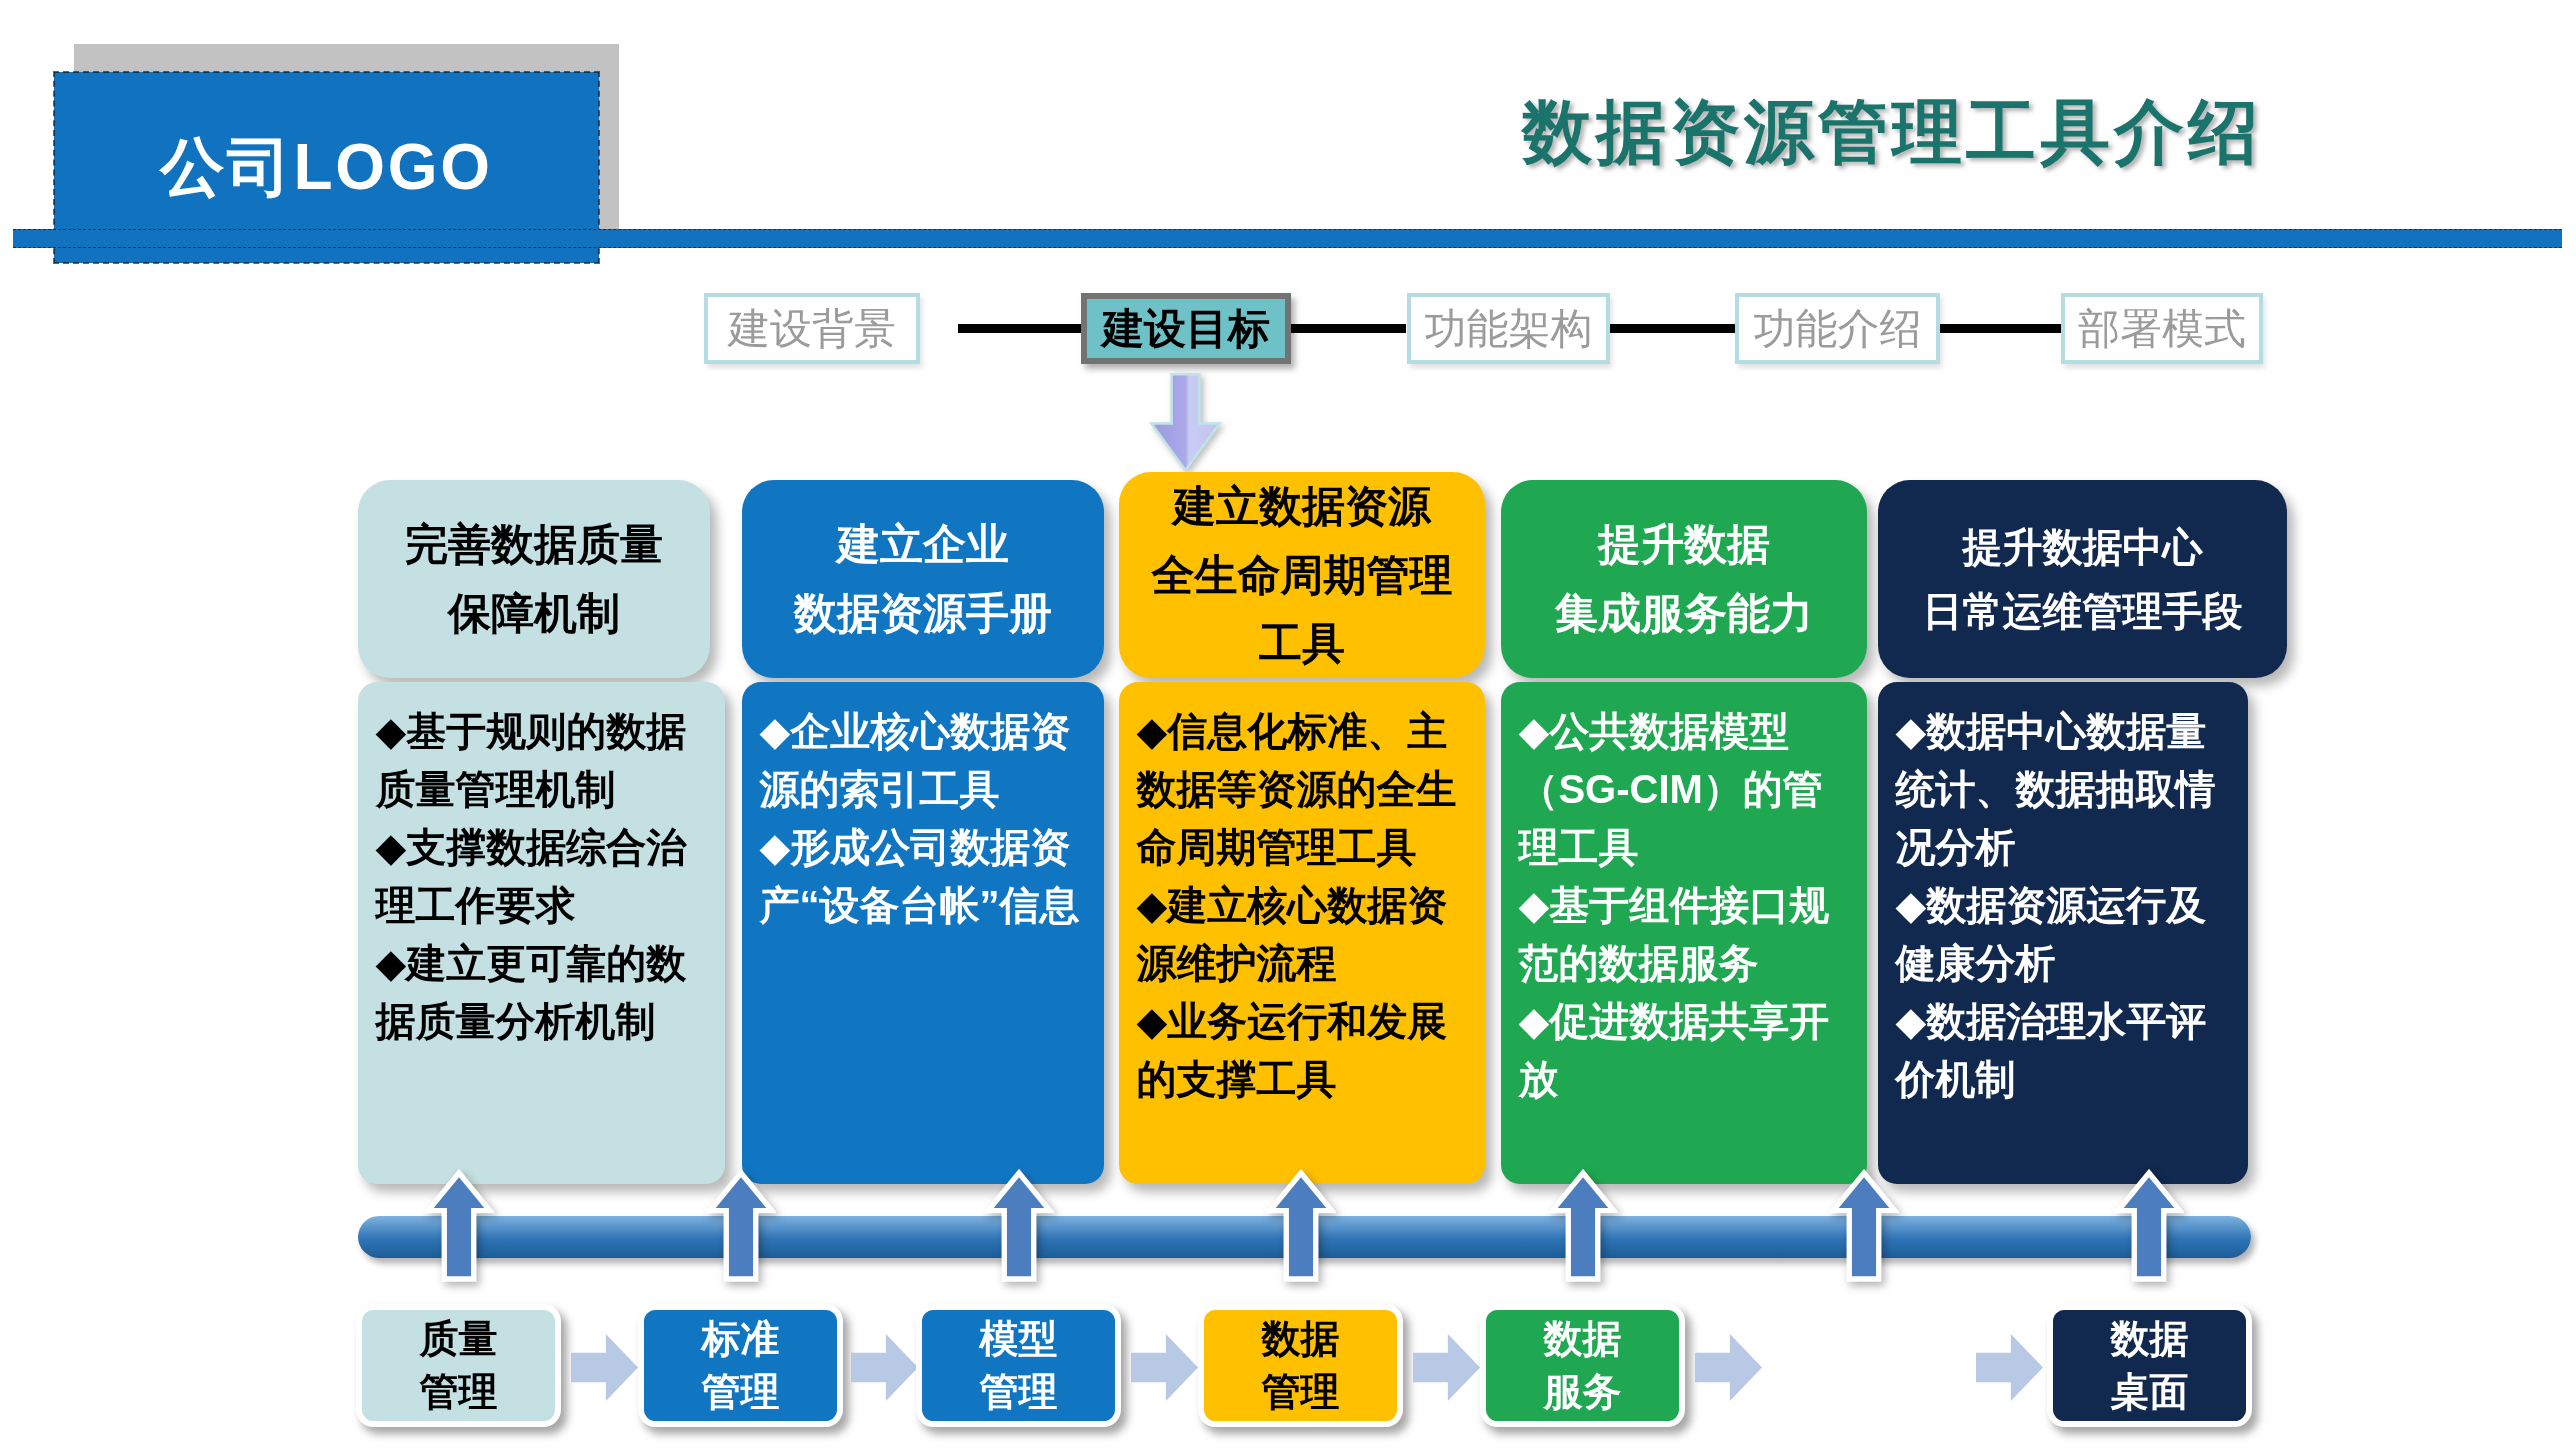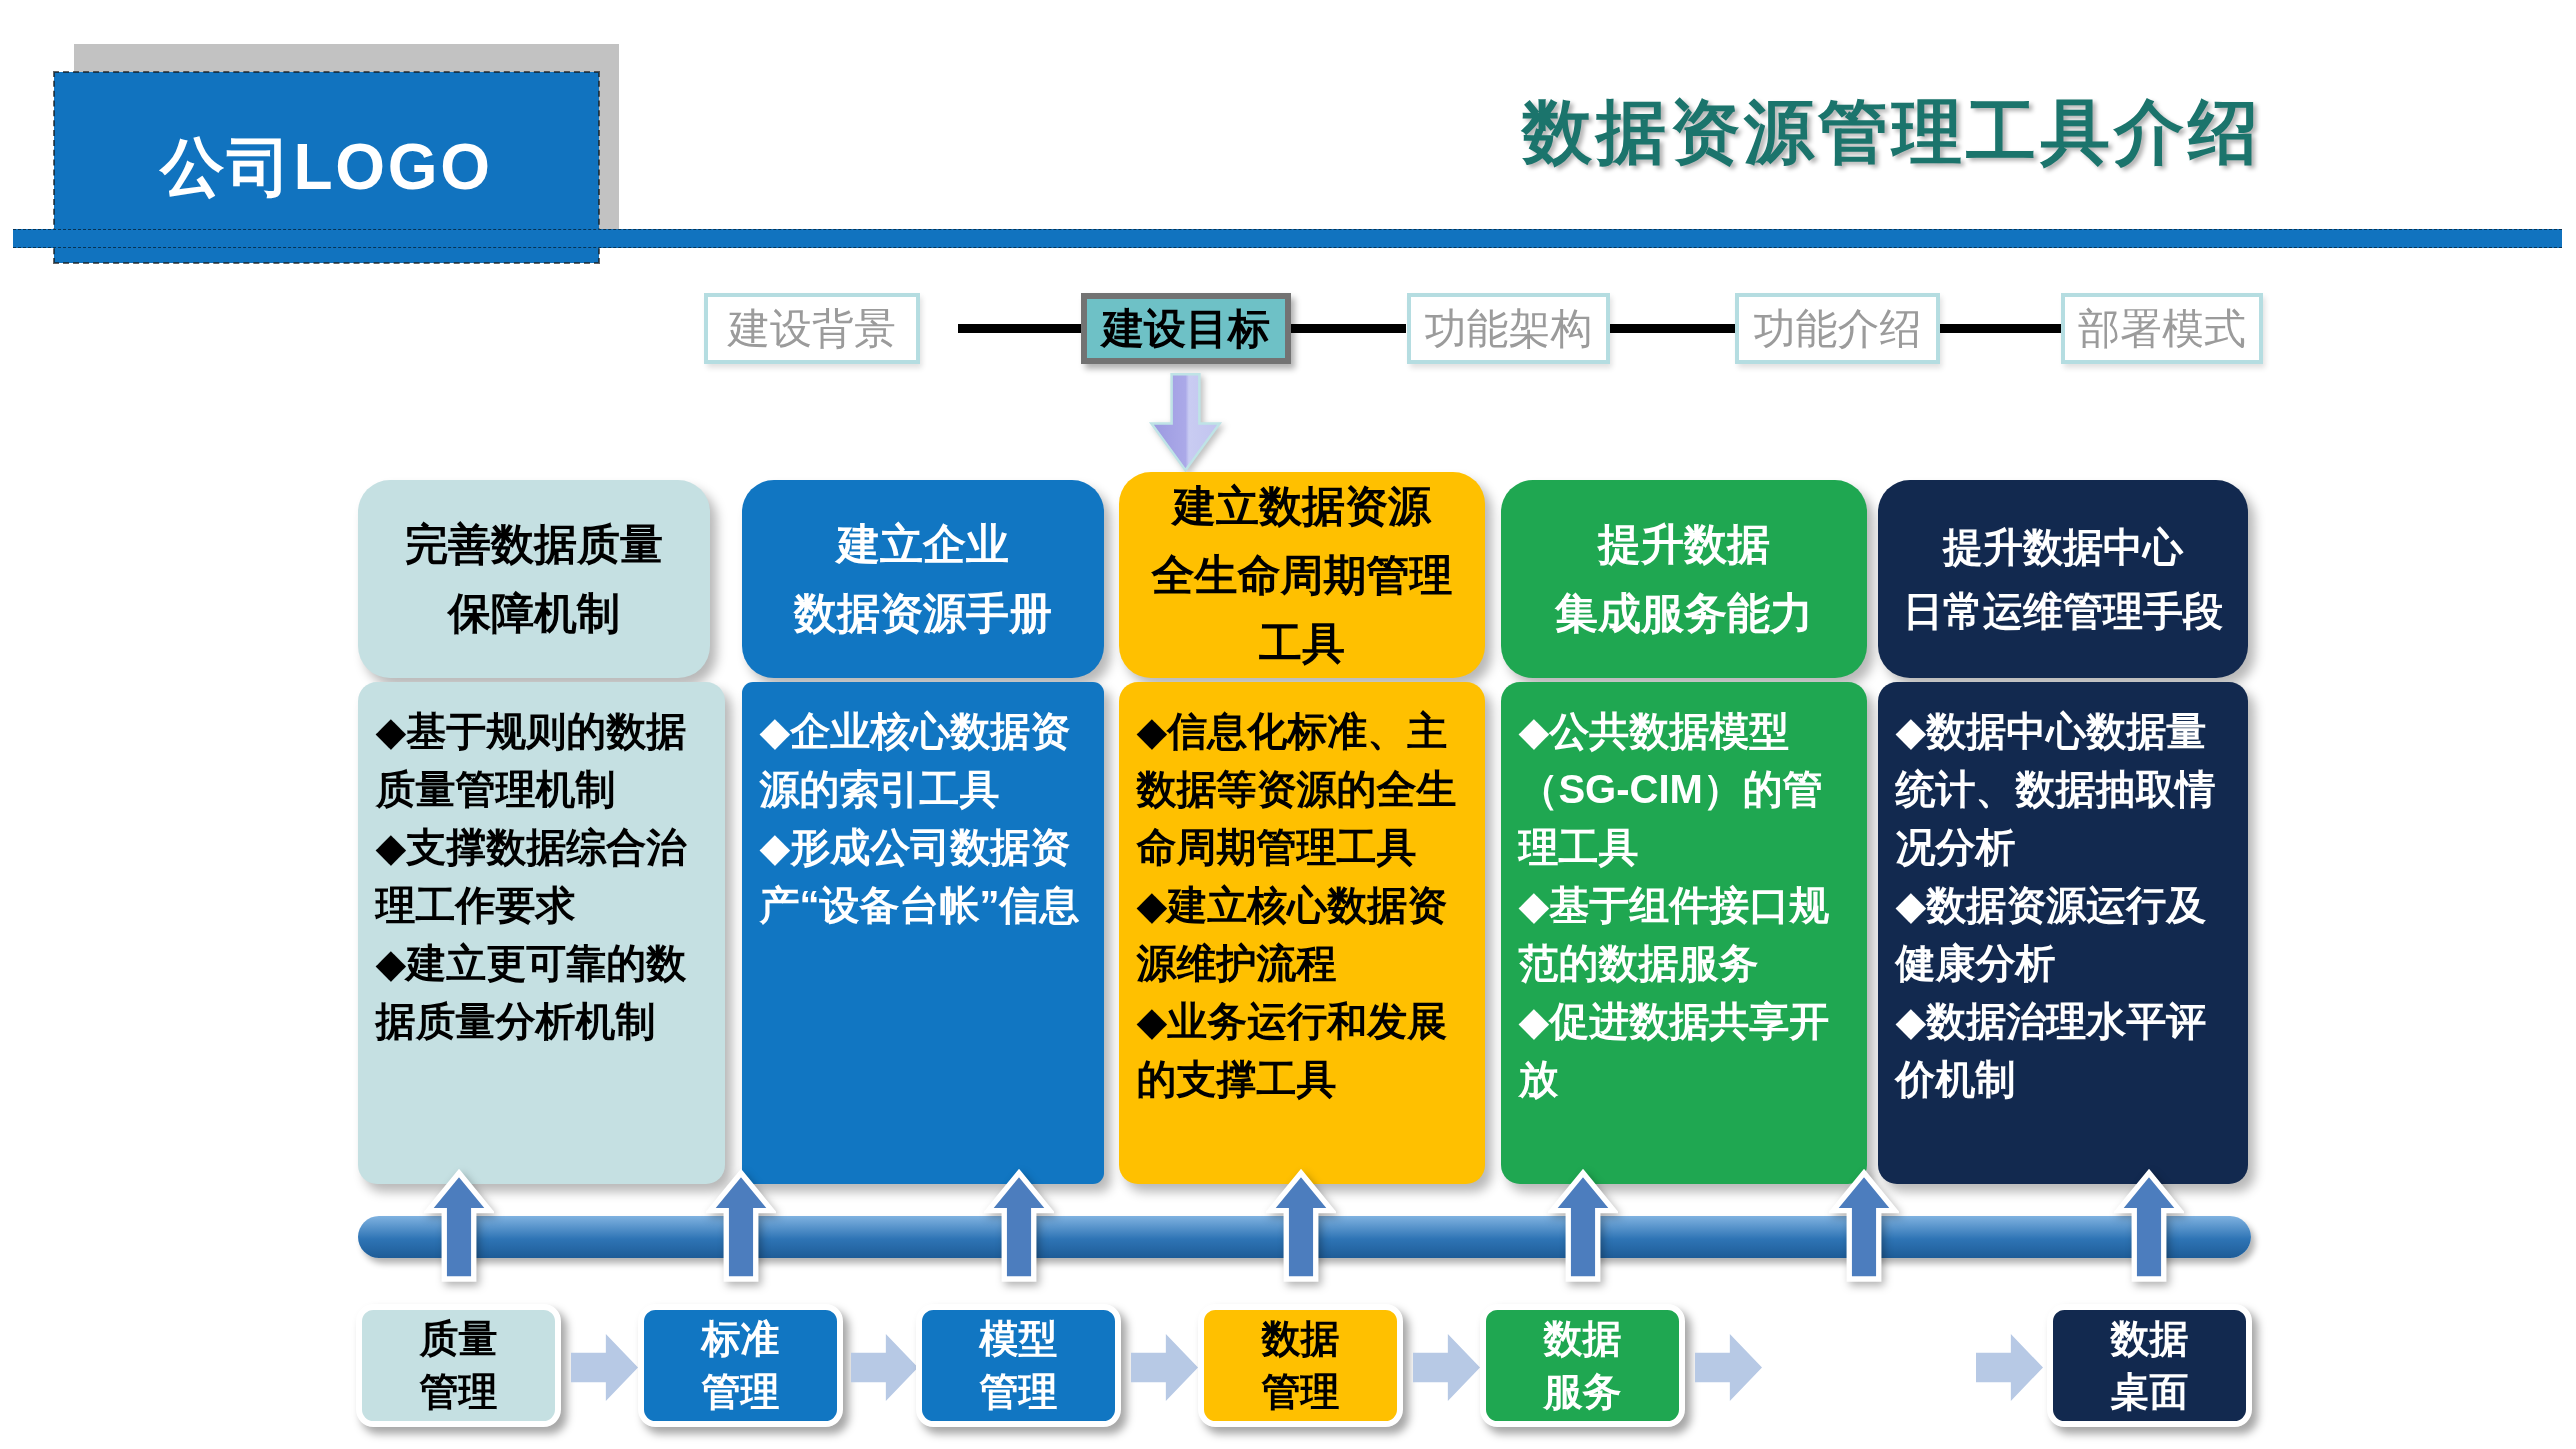--- a/index.html
+++ b/index.html
@@ -106,21 +106,21 @@
   <div class="card-header bg-teal" style="left:358px;top:480px;width:352px;height:198px;">完善数据质量
 保障机制</div>
   <div class="card-body bg-teal" style="left:358px;top:682px;width:367px;height:502px;">
     <div>◆基于规则的数据质量管理机制</div>
     <div>◆支撑数据综合治理工作要求</div>
     <div>◆建立更可靠的数据质量分析机制</div>
   </div>
 
   <div class="card-header bg-blue" style="left:742px;top:480px;width:362px;height:198px;">建立企业
 数据资源手册</div>
-  <div class="card-body bg-blue" style="left:742px;top:682px;width:362px;height:502px;border-radius:11px;">
+  <div class="card-body bg-blue" style="left:742px;top:682px;width:362px;height:502px;">
     <div>◆企业核心数据资源的索引工具</div>
     <div>◆形成公司数据资产“设备台帐”信息</div>
   </div>
 
   <div class="card-header bg-yellow" style="left:1119px;top:472px;width:366px;height:206px;">建立数据资源
 全生命周期管理
 工具</div>
   <div class="card-body bg-yellow" style="left:1119px;top:682px;width:366px;height:502px;">
     <div>◆信息化标准、主数据等资源的全生命周期管理工具</div>
     <div>◆建立核心数据资源维护流程</div>
@@ -128,21 +128,21 @@
   </div>
 
   <div class="card-header bg-green" style="left:1501px;top:480px;width:366px;height:198px;">提升数据
 集成服务能力</div>
   <div class="card-body bg-green" style="left:1501px;top:682px;width:366px;height:502px;">
     <div>◆公共数据模型（SG-CIM）的管理工具</div>
     <div>◆基于组件接口规范的数据服务</div>
     <div>◆促进数据共享开放</div>
   </div>
 
-  <div class="card-header bg-navy" style="left:1878px;top:480px;width:370px;height:198px;font-size:40px;">提升数据中心
+  <div class="card-header bg-navy" style="left:1878px;top:480px;width:409px;height:198px;font-size:40px;">提升数据中心
 日常运维管理手段</div>
   <div class="card-body bg-navy" style="left:1878px;top:682px;width:370px;height:502px;">
     <div>◆数据中心数据量统计、数据抽取情况分析</div>
     <div>◆数据资源运行及健康分析</div>
     <div>◆数据治理水平评价机制</div>
   </div>
 
   <div class="thick-bar"></div>
 
   <svg class="up-arrow" style="left:424px;" viewBox="0 0 104 170">

